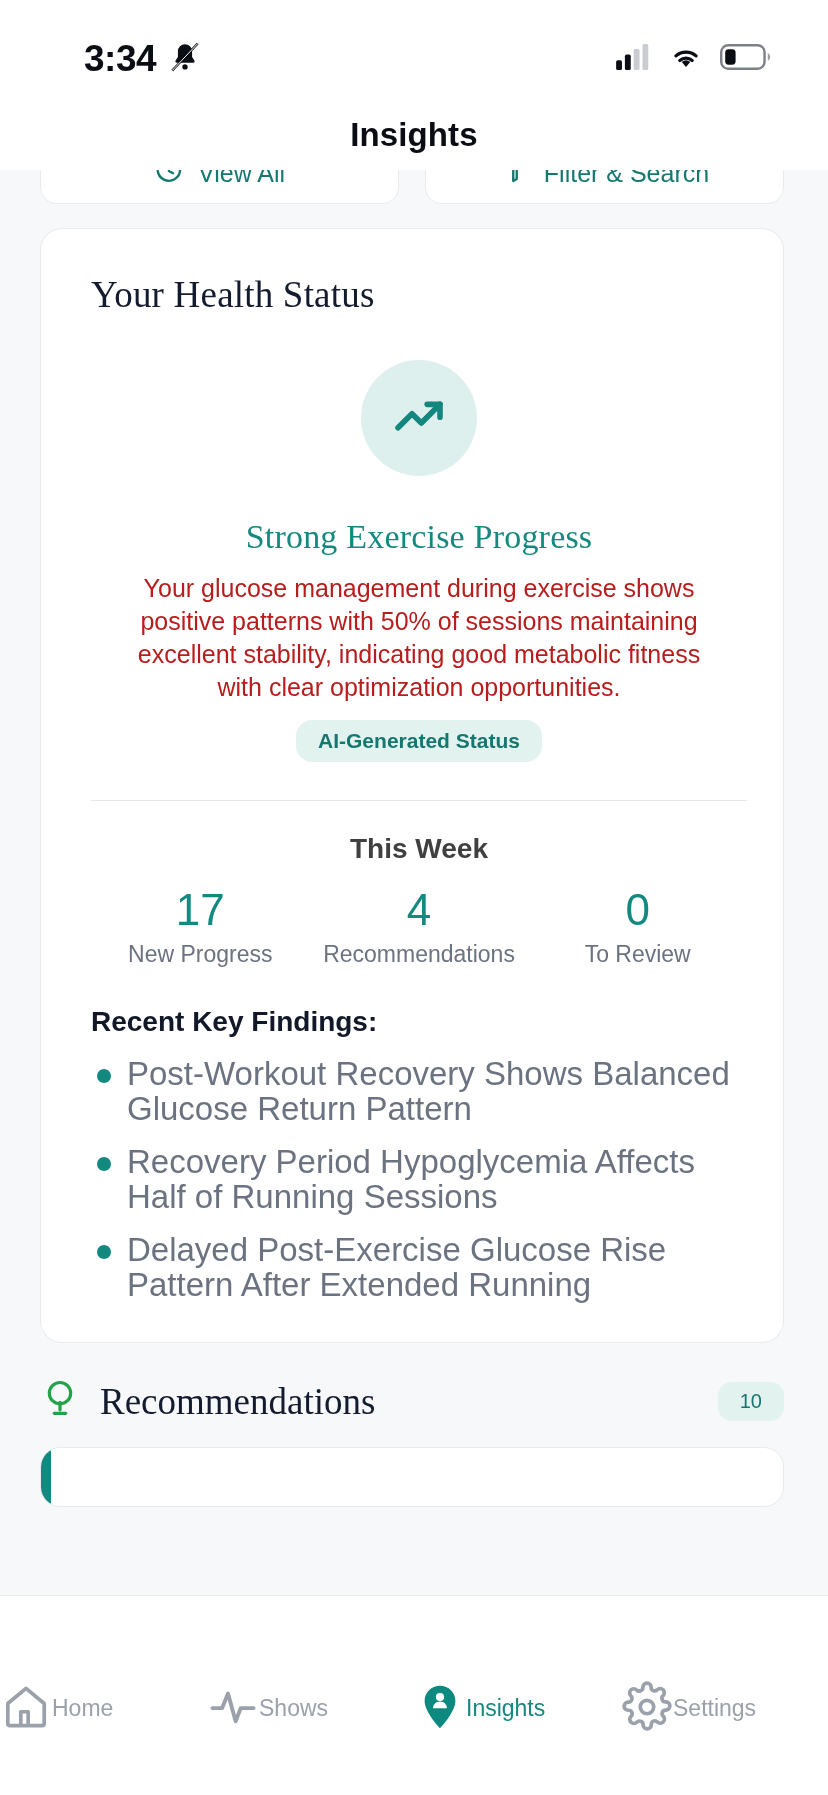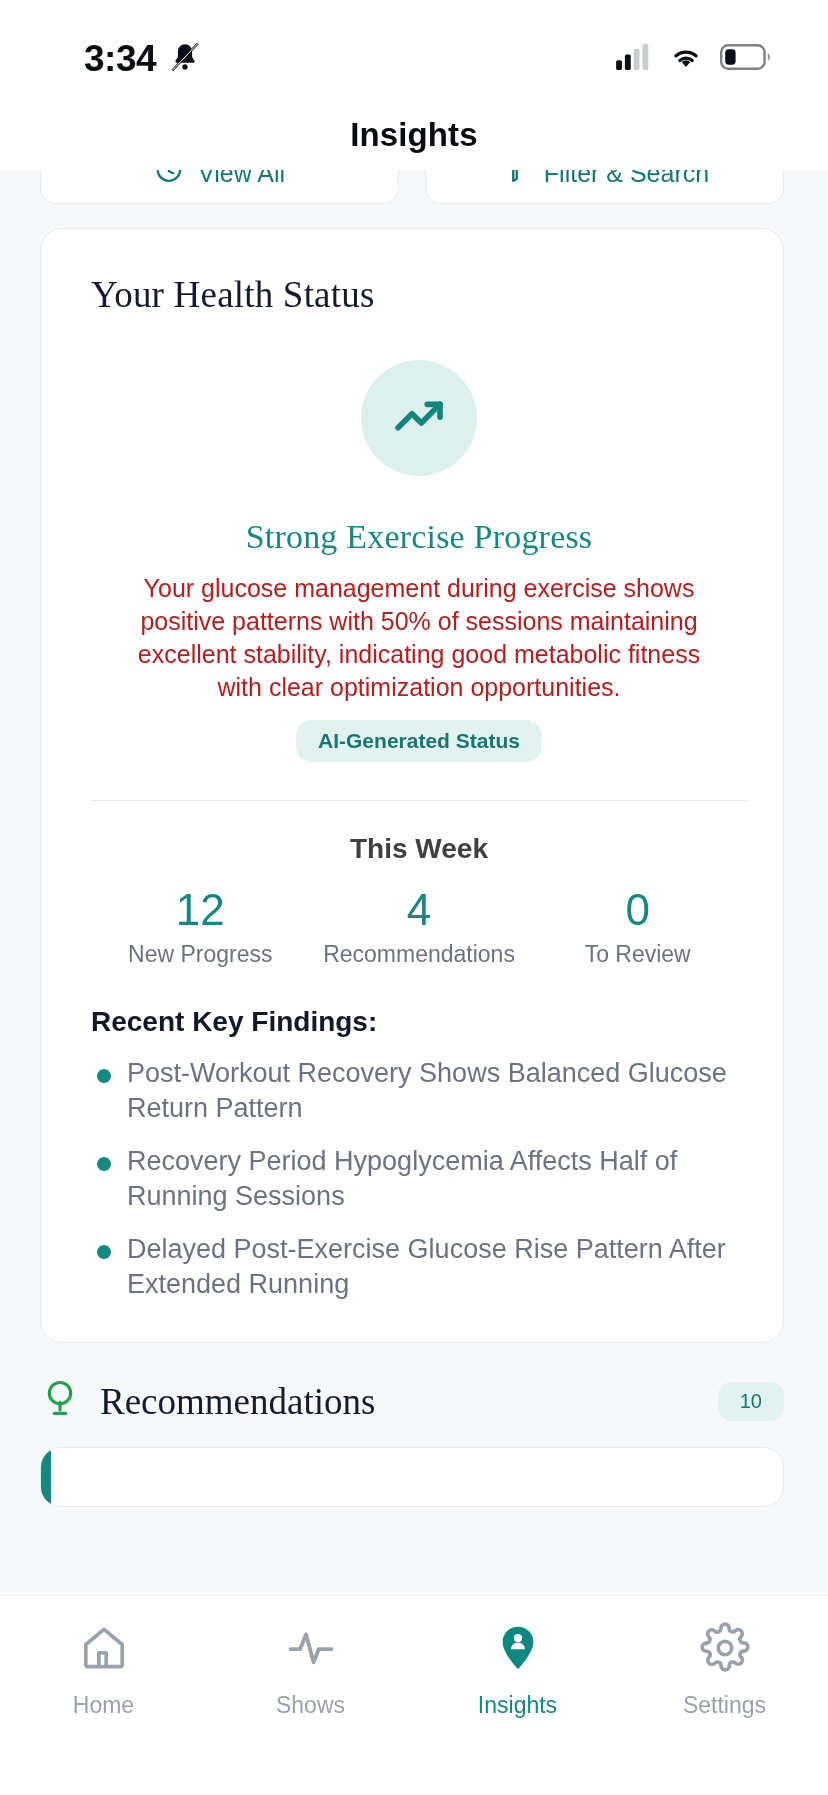--- a/index.html
+++ b/index.html
@@ -205,21 +205,21 @@
   }
   .bullet {
     width: 14px;
     height: 14px;
     border-radius: 50%;
     background: #14897f;
     flex: none;
     margin: 13px 16px 0 6px;
   }
   .finding-text {
-    font-size: 27px;
+    font-size: 33px;
     line-height: 35px;
     color: #6b7280;
   }
 
   
   .rec-header {
     display: flex;
     align-items: center;
     margin: 34px 40px 0 40px;
   }
@@ -262,23 +262,22 @@
     height: 200px;
     background: #ffffff;
     border-top: 1px solid #e7ebee;
     display: flex;
     padding-top: 26px;
     z-index: 25;
   }
   .tab {
     flex: 1;
     display: flex;
-    flex-direction: column;
-    align-items: center;
-    gap: 14px;
+    flex-direction: row;
+    align-items: center;
   }
   .tab-label {
     font-size: 23px;
     color: #9aa1ab;
   }
   .tab.active .tab-label {
     color: #14897f;
   }
 </style>
 </head>
@@ -367,21 +366,21 @@
         <div class="status-desc">Your glucose management during exercise shows positive patterns with 50% of sessions maintaining excellent stability, indicating good metabolic fitness with clear optimization opportunities.</div>
         <div class="ai-badge">AI-Generated Status</div>
       </div>
 
       <div class="divider"></div>
 
       <div class="week-title">This Week</div>
 
       <div class="stats">
         <div class="stat">
-          <div class="stat-value">12</div>
+          <div class="stat-value">17</div>
           <div class="stat-label">New Progress</div>
         </div>
         <div class="stat">
           <div class="stat-value">4</div>
           <div class="stat-label">Recommendations</div>
         </div>
         <div class="stat">
           <div class="stat-value">0</div>
           <div class="stat-label">To Review</div>
         </div>

